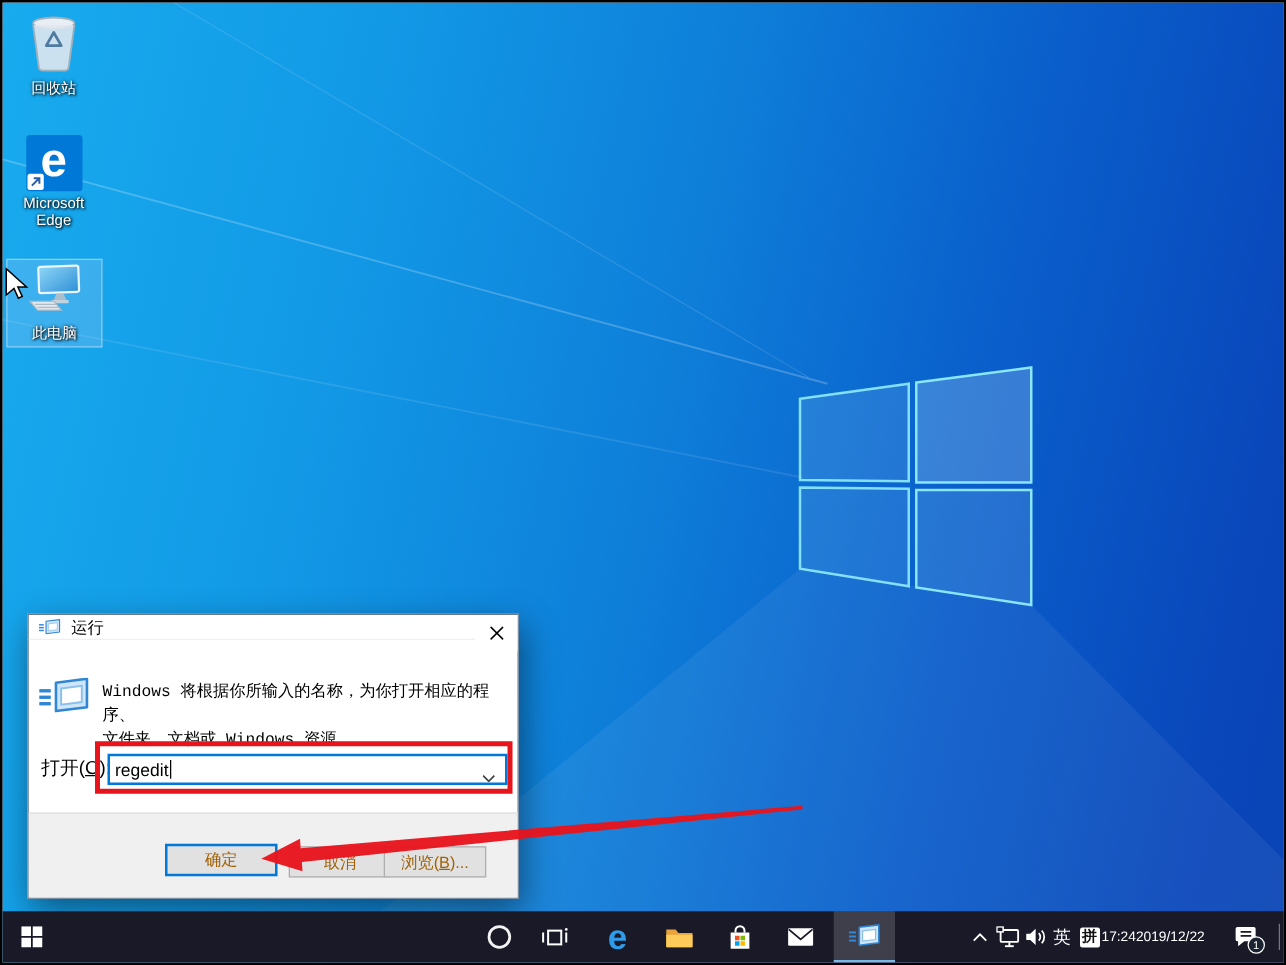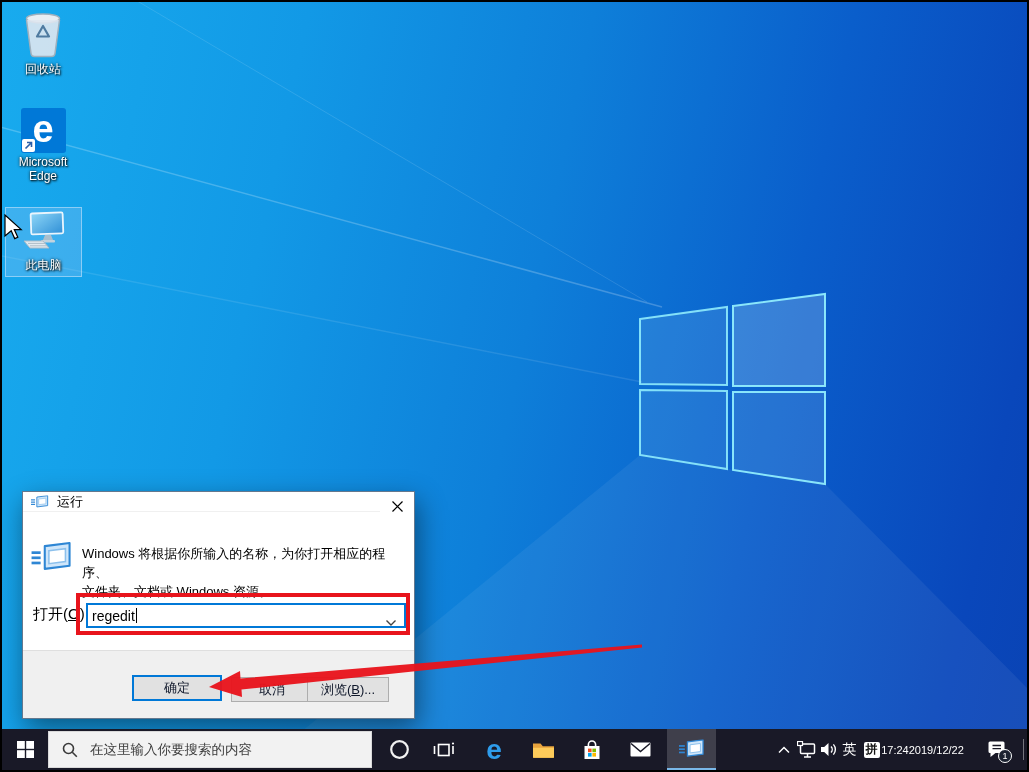--- a/index.html
+++ b/index.html
@@ -48,37 +48,37 @@
     position:absolute; left:0; top:0; right:0; height:20px;
     display:flex; align-items:center; padding-left:8px;
     border-bottom:1px solid #f0f0f0;
   }
   .dlg-title{ margin-left:8px; font-size:13px; }
   .dlg-close{
     position:absolute; right:0; top:0; width:34px; height:29px;
     display:flex; align-items:center; justify-content:center; background:#fff;
   }
   .dlg-bigicon{ position:absolute; left:8px; top:50px; }
-  .dlg-desc{ position:absolute; left:59px; top:52px; width:325px; line-height:19px; font-size:13px; }
+  .dlg-desc{ position:absolute; left:59px; top:52px; width:325px; line-height:19px; font-size:13px;font-family:Liberation Mono, monospace; }
   .dlg-openlabel{ position:absolute; left:10px; top:113px; font-size:15px; }
   .ukey{ text-decoration:underline; }
   .combo{
     position:absolute; left:63px; top:111px; width:320px; height:25px;
     background:#fff; border:2px solid #0078d7;
     display:flex; align-items:center; padding-left:4px; font-size:14px;
   }
   .caret{ display:inline-block; width:1px; height:15px; background:#000; margin-left:1px; }
   .combo-chevron{ position:absolute; right:8px; top:8px; }
   .dlg-footer{
     position:absolute; left:0; right:0; top:158px; bottom:0;
     background:#f0f0f0; border-top:1px solid #dfdfdf;
   }
   .btn{
     position:absolute; display:flex; align-items:center; justify-content:center;
-    background:#e1e1e1; border:1px solid #adadad; font-size:13px; color:#0f172a;
+    background:#e1e1e1; border:1px solid #adadad; font-size:13px; color:#a16207;
   }
   .btn-ok{ left:109px; top:24px; width:90px; height:26px; border:2px solid #0078d7; }
   .btn-cancel{ left:208px; top:26px; width:82px; height:25px; }
   .btn-browse{ left:284px; top:26px; width:82px; height:25px; }
 
   
   .ann-rect{
     position:absolute; left:74px; top:591px; width:334px; height:42px;
     border:4px solid #e8141c; z-index:40; pointer-events:none;
   }
@@ -261,27 +261,20 @@
       <svg width="17" height="17">
         <g fill="#fff">
           <rect x="0" y="0" width="7.8" height="7.8"></rect>
             <rect x="9.2" y="0" width="7.8" height="7.8"></rect>
           <rect x="0" y="9.2" width="7.8" height="7.8"></rect>
             <rect x="9.2" y="9.2" width="7.8" height="7.8"></rect>
         </g>
       </svg>
     </div>
 
-    <div class="searchbox">
-      <svg width="16" height="16">
-        <circle cx="6.5" cy="6.5" r="5" stroke="#3a3a3a" stroke-width="1.6" fill="none"></circle>
-        <path d="M10.3 10.3 L14.8 14.8" stroke="#3a3a3a" stroke-width="1.6"></path>
-      </svg>
-      <input type="text" placeholder="在这里输入你要搜索的内容" style="">
-    </div>
 
     <div class="tb-item tb-cortana">
       <svg width="21" height="21">
         <circle cx="10.5" cy="10.5" r="8.3" stroke="#f2f2f2" stroke-width="2.2" fill="none"></circle>
       </svg>
     </div>
 
     <div class="tb-item tb-taskview">
       <svg width="22" height="16">
         <path d="M1.5 4 v8" stroke="#fff" stroke-width="1.6"></path>

